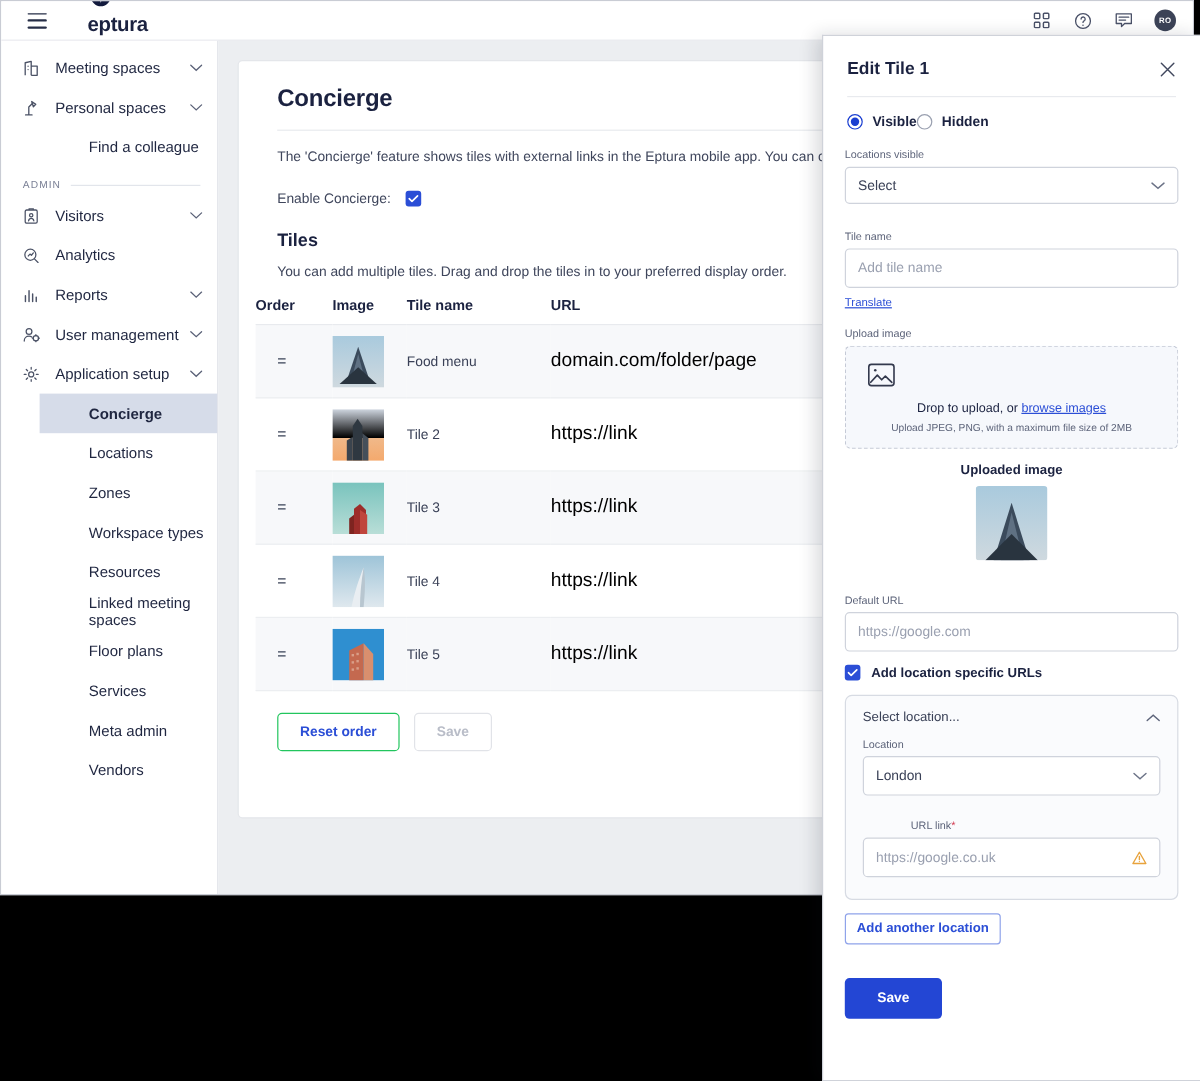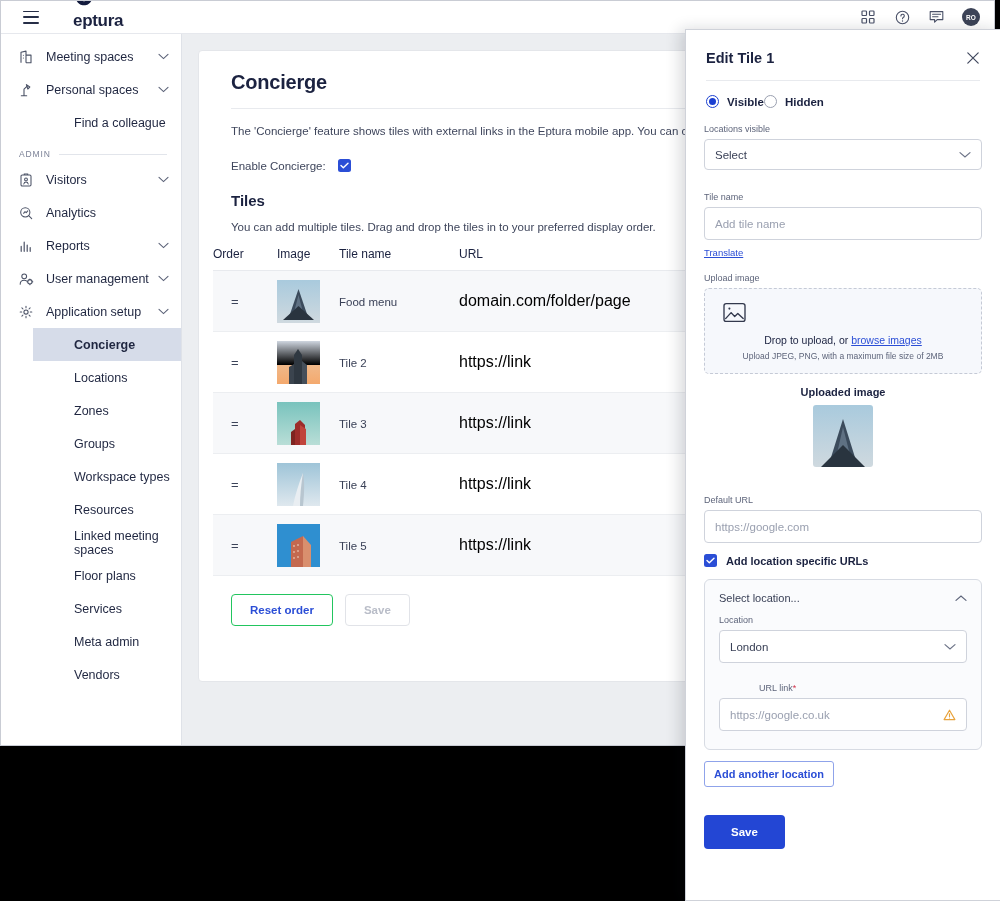--- a/index.html
+++ b/index.html
@@ -82,21 +82,21 @@
   .cbx {
     width: 13px; height: 13px; border-radius: 2.5px; background:#2b4ed6;
     display:flex; align-items:center; justify-content:center; cursor:pointer;
   }
   .cbx svg { display:block; }
   .tiles-h { font-size: 15px; font-weight:700; color:#1b2240; padding: 20px 0 0 32px; }
   .tiles-sub { font-size: 11.5px; color:#3f465c; padding: 12px 0 0 32px; }
 
   table.tiles { width: calc(100% - 14px); margin-left: 14px; border-collapse: collapse; margin-top: 10px; }
   table.tiles th {
-    text-align:left; font-size: 12px; font-weight: 400; color:#1b2240;
+    text-align:left; font-size: 12px; font-weight: 700; color:#1b2240;
     padding: 4px 0 9px 0; border-bottom:1px solid #e8eaee;
   }
   table.tiles td { border-bottom: 1px solid #eceef1; }
   table.tiles tbody tr { height: 61px; }
   table.tiles tbody tr.alt { background:#f7f8fa; }
   .col-order { width: 64px; padding-left: 18px; }
   .col-img   { width: 62px; }
   .col-name  { width: 120px; }
   .grip { color:#3c4459; font-size: 13px; cursor: grab; user-select:none; letter-spacing:0; }
   .thumb { width: 43px; height: 43px; border-radius: 3px; overflow:hidden; }
@@ -334,23 +334,20 @@
       </div>
 
       <div class="nav-sub active">
           <span>Concierge</span>
         </div>
       <div class="nav-sub">
           <span>Locations</span>
         </div>
       <div class="nav-sub">
           <span>Zones</span>
-        </div>
-      <div class="nav-sub">
-          <span>Groups</span>
         </div>
       <div class="nav-sub">
           <span>Workspace types</span>
         </div>
       <div class="nav-sub">
           <span>Resources</span>
         </div>
       <div class="nav-sub">
           <span>Linked meeting spaces</span>
         </div>

